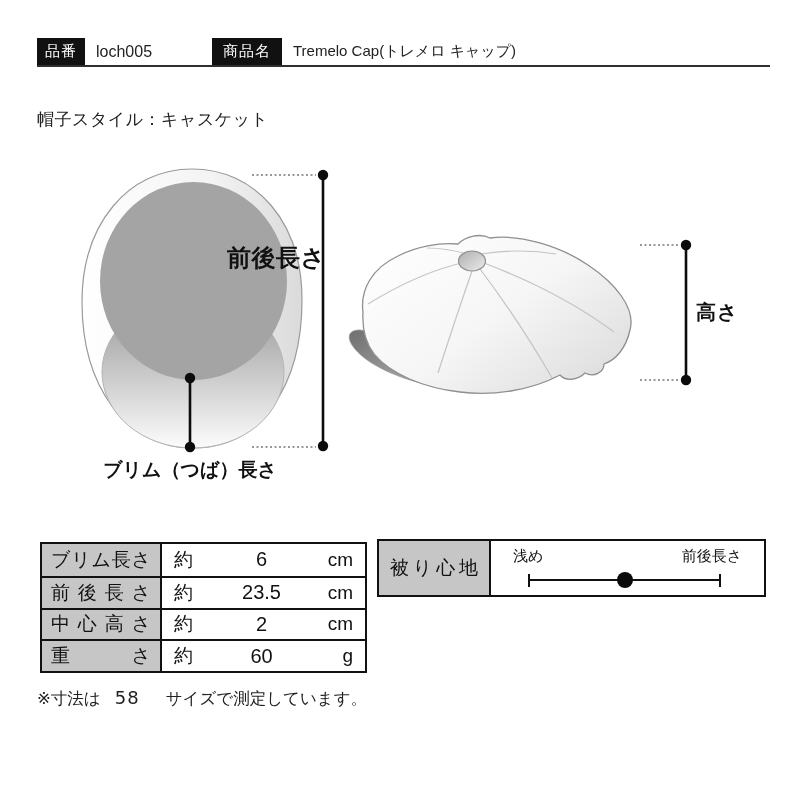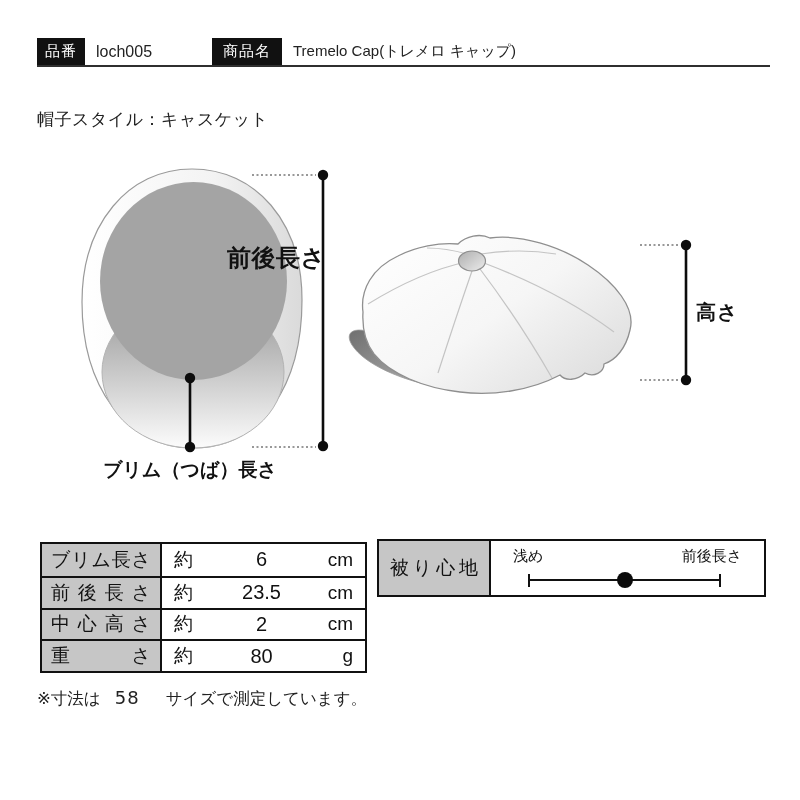--- a/index.html
+++ b/index.html
@@ -181,21 +181,21 @@
       <span class="t-unit">cm</span>
     </div>
     <div class="t-label">
         <span class="jc">
           <span>重</span>
           <span>さ</span>
         </span>
       </div>
     <div class="t-value">
       <span class="t-approx">約</span>
-      <span class="t-num">80</span>
+      <span class="t-num">60</span>
       <span class="t-unit">g</span>
     </div>
   </div>
 
   <div id="fit-gauge" class="abs" style="left:377px; top:539px; width:389px; height:58px;">
     <div id="fit-label-cell">
       <span class="jc">
           <span>被</span>
           <span>り</span>
           <span>心</span>

